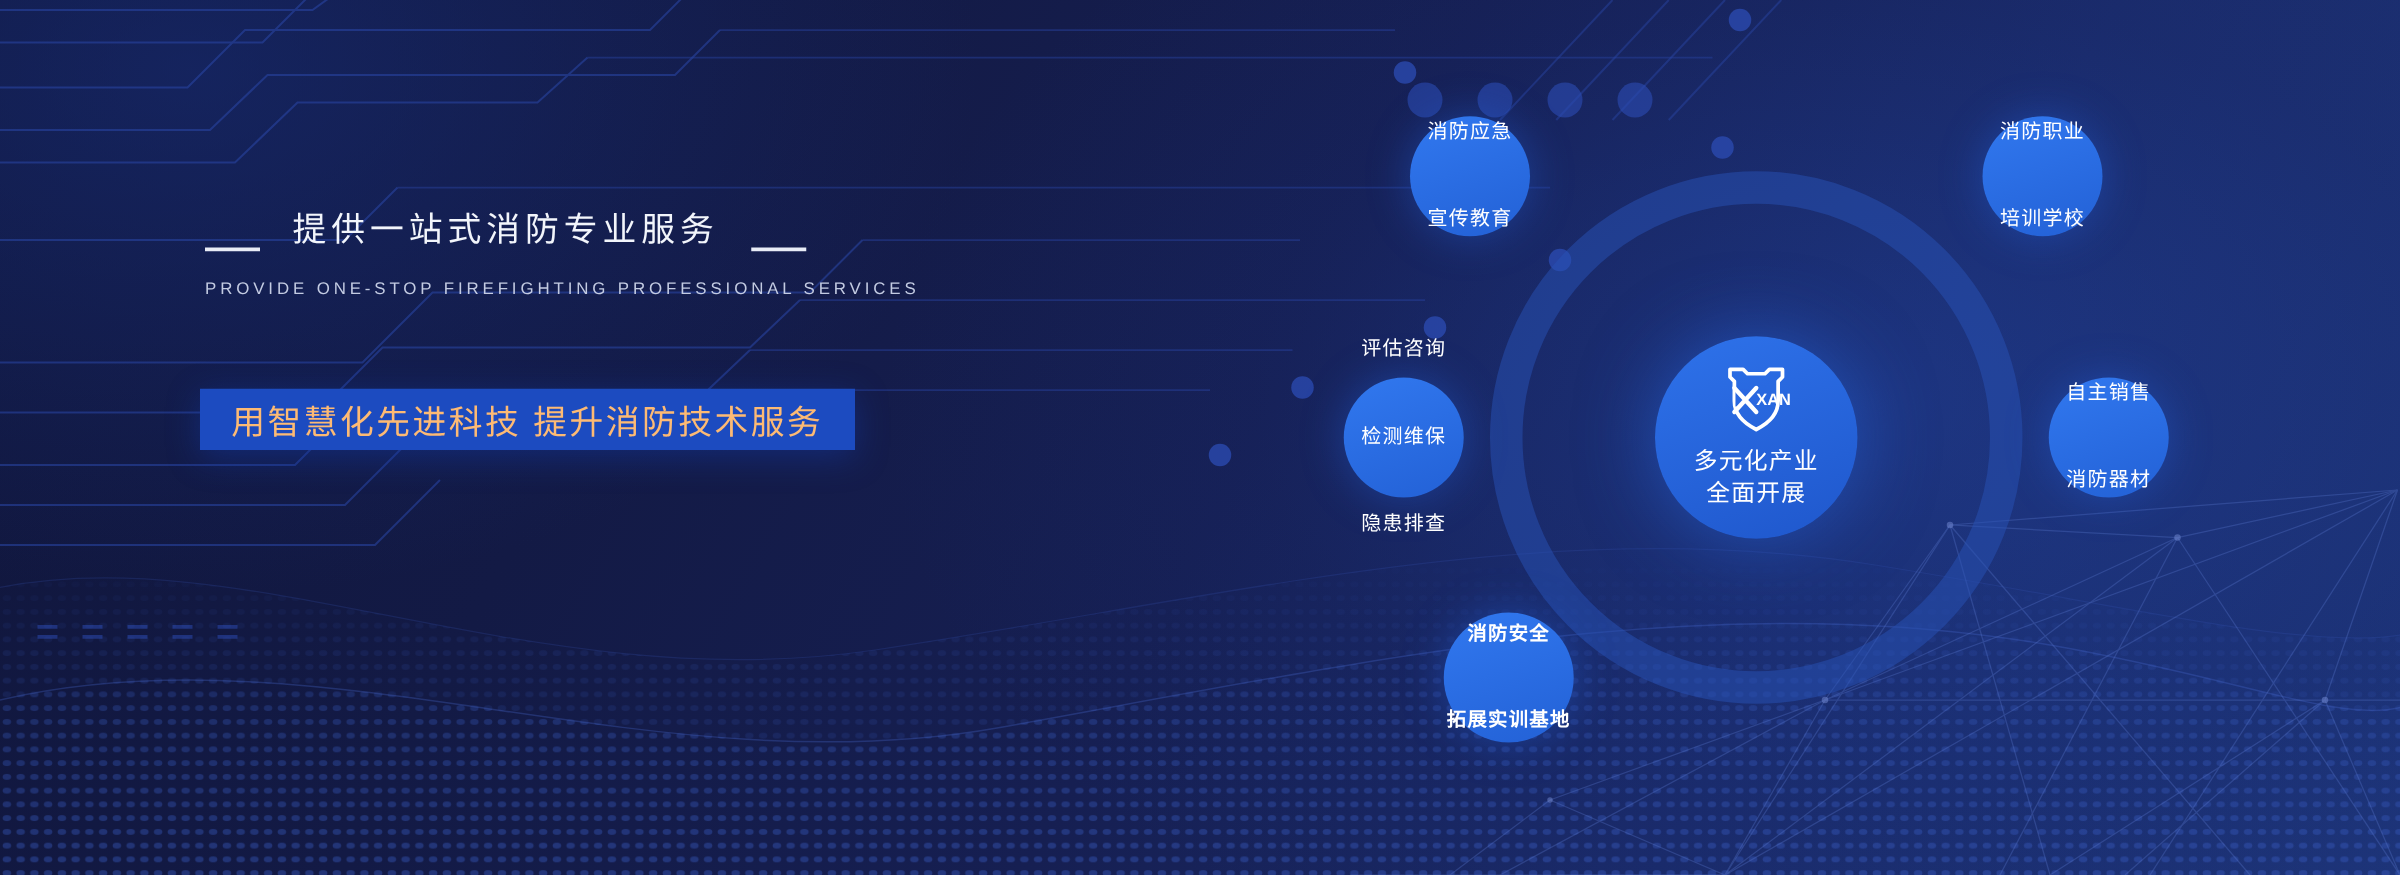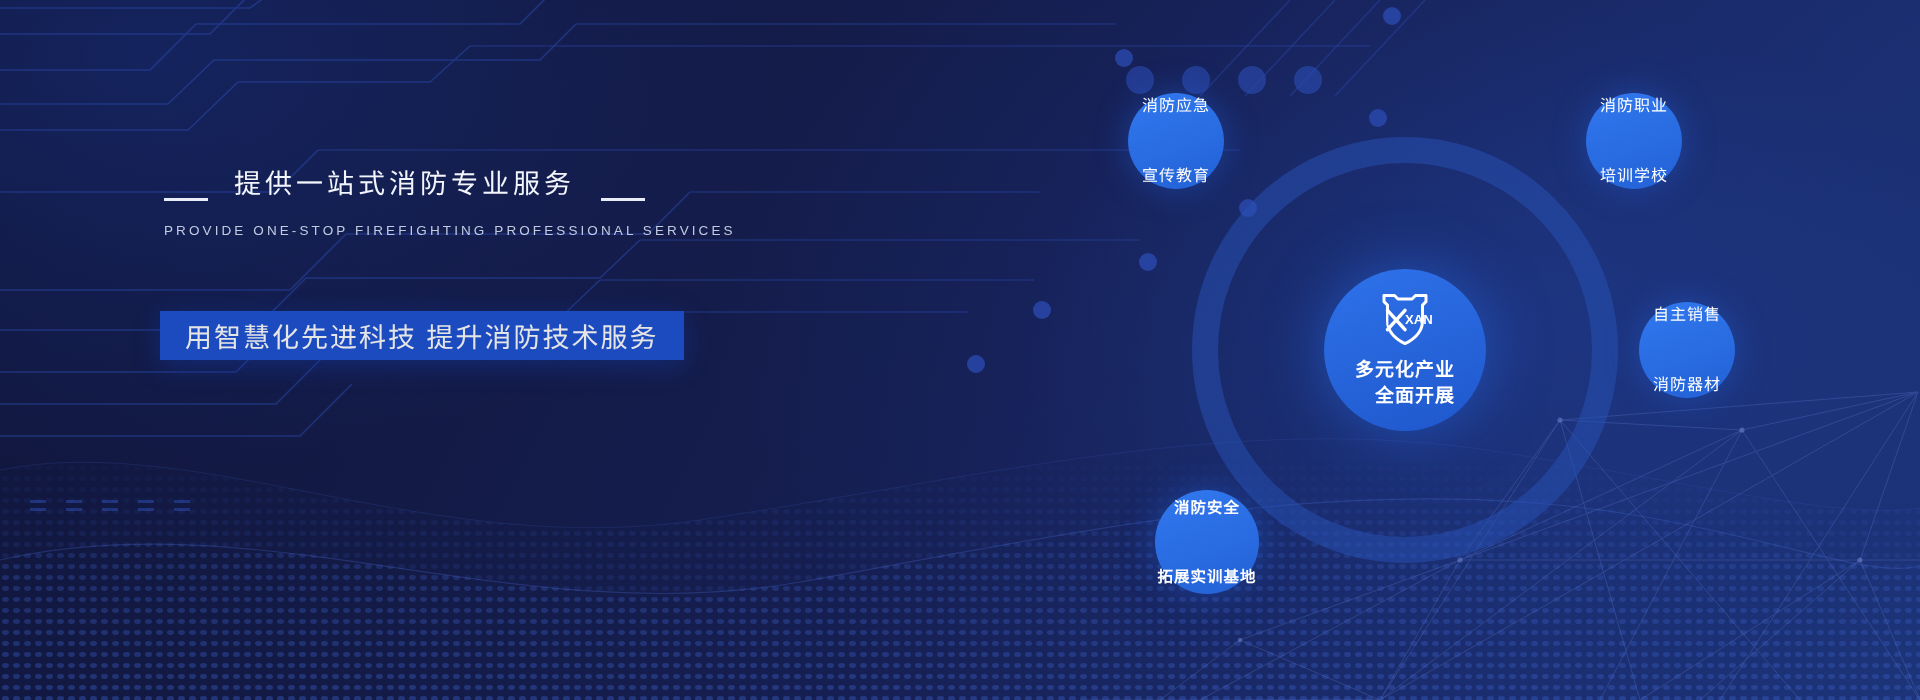--- a/index.html
+++ b/index.html
@@ -64,21 +64,21 @@
   }
   .cta{
     display:inline-flex;
     align-items:center;
     justify-content:center;
     margin-top:57px;
     margin-left:0px;
     height:49px;
     padding:16px 25px;
     background:#1c4bc0;
-    color:#e5e5e5;
+    color:#fdba74;
     font-size:27px;
     letter-spacing:2px;
     font-weight:500;
     white-space:nowrap;
     border:none;
     cursor:pointer;
     box-shadow:0 6px 26px rgba(20,60,170,0.45);
   }
 
   
@@ -126,23 +126,22 @@
     width:162px;height:162px;
     background:linear-gradient(160deg,#2e72ea 0%,#1f57cc 100%);
     box-shadow:0 0 60px rgba(40,105,230,0.55);
     left:50%;top:50%;
     transform:translate(-50%,-50%);
   }
   .center-label{
     font-size:19px;
     line-height:1.35;
     letter-spacing:1px;
-    font-weight:700;
+    font-weight:400;
     margin-top:6px;
-    text-align:right;
   }
   .logo-mark{width:56px;height:58px;display:block;margin-bottom:2px;}
 
   
   #node-tl{left:13px; top:13px;}
   #node-tr{left:calc(100% - 109px); top:13px;}
   #node-l {left:-40px; top:222px;}
   #node-r {left:calc(100% - 56px); top:222px;}
   #node-bl{left:40px; top:calc(100% - 130px);font-weight:bold;}
   #node-br{left:calc(100% - 136px); top:calc(100% - 140px);}
@@ -306,20 +305,25 @@
     <div class="node sat" id="node-tl">
       <span>消防应急</span>
       <span>宣传教育</span>
     </div>
 
     <div class="node sat" id="node-tr">
       <span>消防职业</span>
       <span>培训学校</span>
     </div>
 
+    <div class="node sat" id="node-l">
+      <span>评估咨询</span>
+      <span>检测维保</span>
+      <span>隐患排查</span>
+    </div>
 
     <div class="node sat" id="node-r">
       <span>自主销售</span>
       <span>消防器材</span>
     </div>
 
     <div class="node sat wide" id="node-bl">
       <span>消防安全</span>
       <span>拓展实训基地</span>
     </div>

